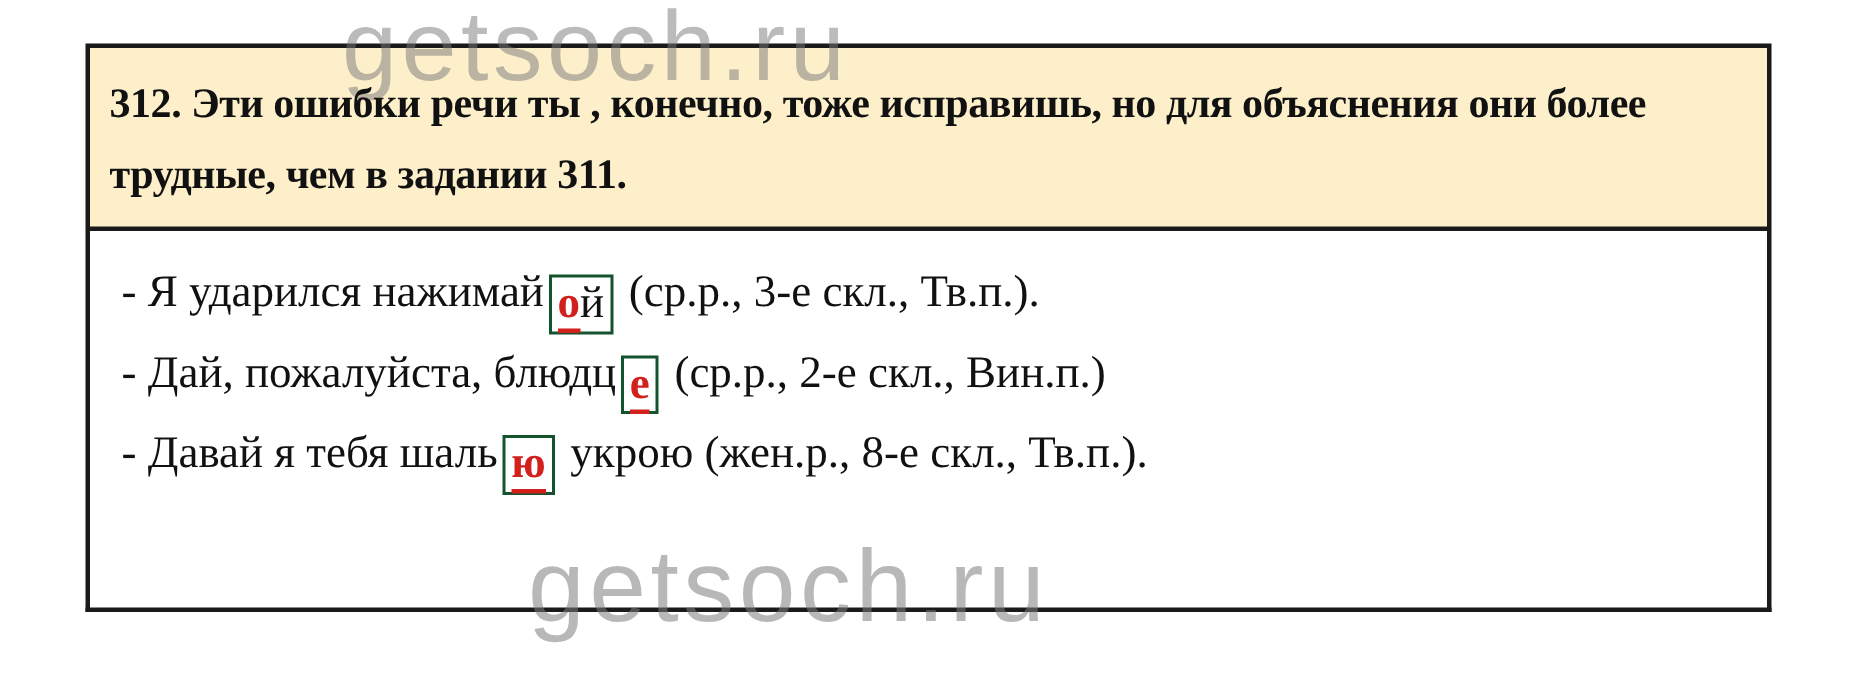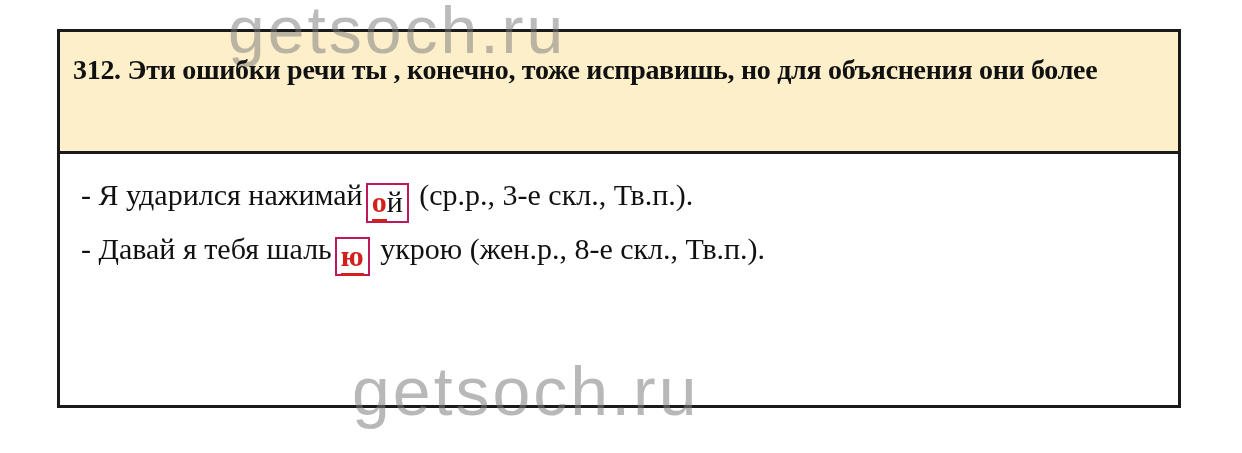--- a/index.html
+++ b/index.html
@@ -59,21 +59,21 @@
     font-size:30px;
     line-height:51px;
     color:#111111;
     white-space:nowrap;
   }
   .example-line:first-child { margin-top:15px; }
 
   
   .lbox {
     display:inline-block;
-    border:2px solid #be185d;
+    border:2px solid #14532d;
     padding:1px 4px 3px 4px;
     margin:0 3px;
     line-height:1.05;
     vertical-align:-7px;
     text-align:center;
   }
   .red-letter {
     color:#d2201d;
     font-weight:bold;
     border-bottom:3px solid #d2201d;
@@ -91,24 +91,26 @@
 </head>
 <body>
 
 <div class="wm wm-top">getsoch.ru</div>
 
 <div class="wm wm-bottom">getsoch.ru</div>
 
 <div class="task-box">
   <div class="task-text">
     <div class="task-line">312. Эти ошибки речи ты , конечно, тоже исправишь, но для объяснения они более</div>
+    <div class="task-line">трудные, чем в задании 311.</div>
   </div>
 </div>
 
 <div class="examples-box">
 
   <p class="example-line"><span>- Я ударился нажимай</span><span class="lbox"><span class="red-letter">о</span><span>й</span></span><span> (ср.р., 3-е скл., Тв.п.).</span></p>
 
+  <p class="example-line"><span>- Дай, пожалуйста, блюдц</span><span class="lbox"><span class="red-letter">е</span></span><span> (ср.р., 2-е скл., Вин.п.)</span></p>
 
   <p class="example-line"><span>- Давай я тебя шаль</span><span class="lbox"><span class="red-letter">ю</span></span><span> укрою (жен.р., 8-е скл., Тв.п.).</span></p>
 
 
 </div>
 
 </body></html>

